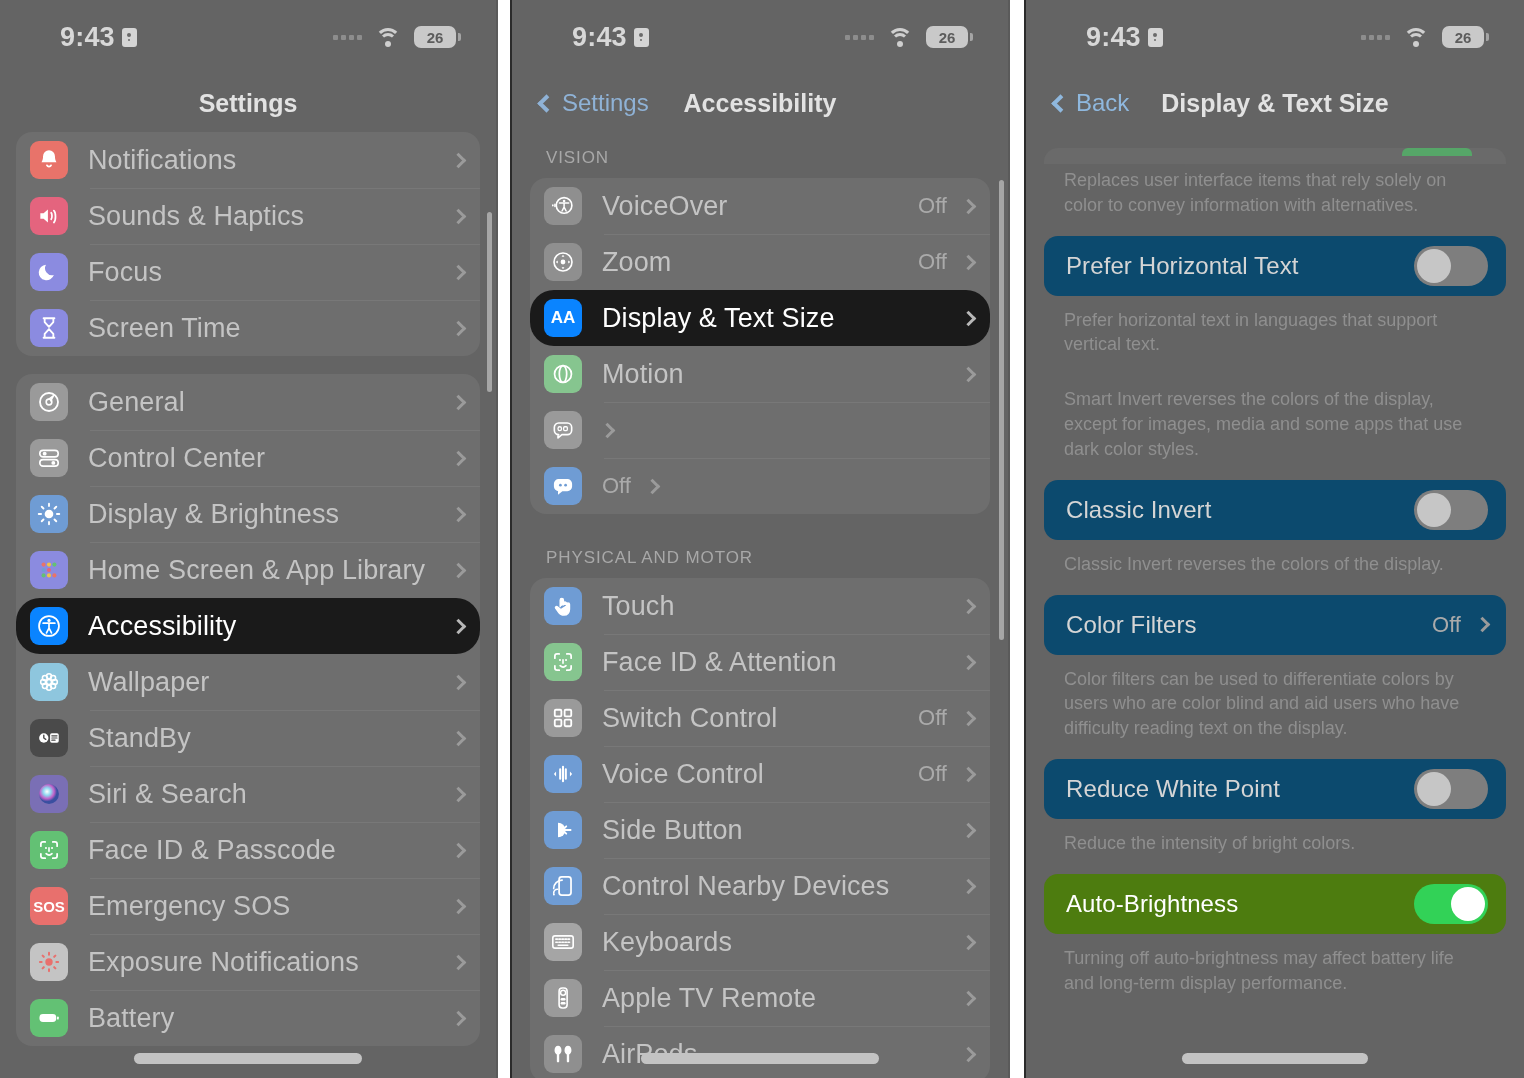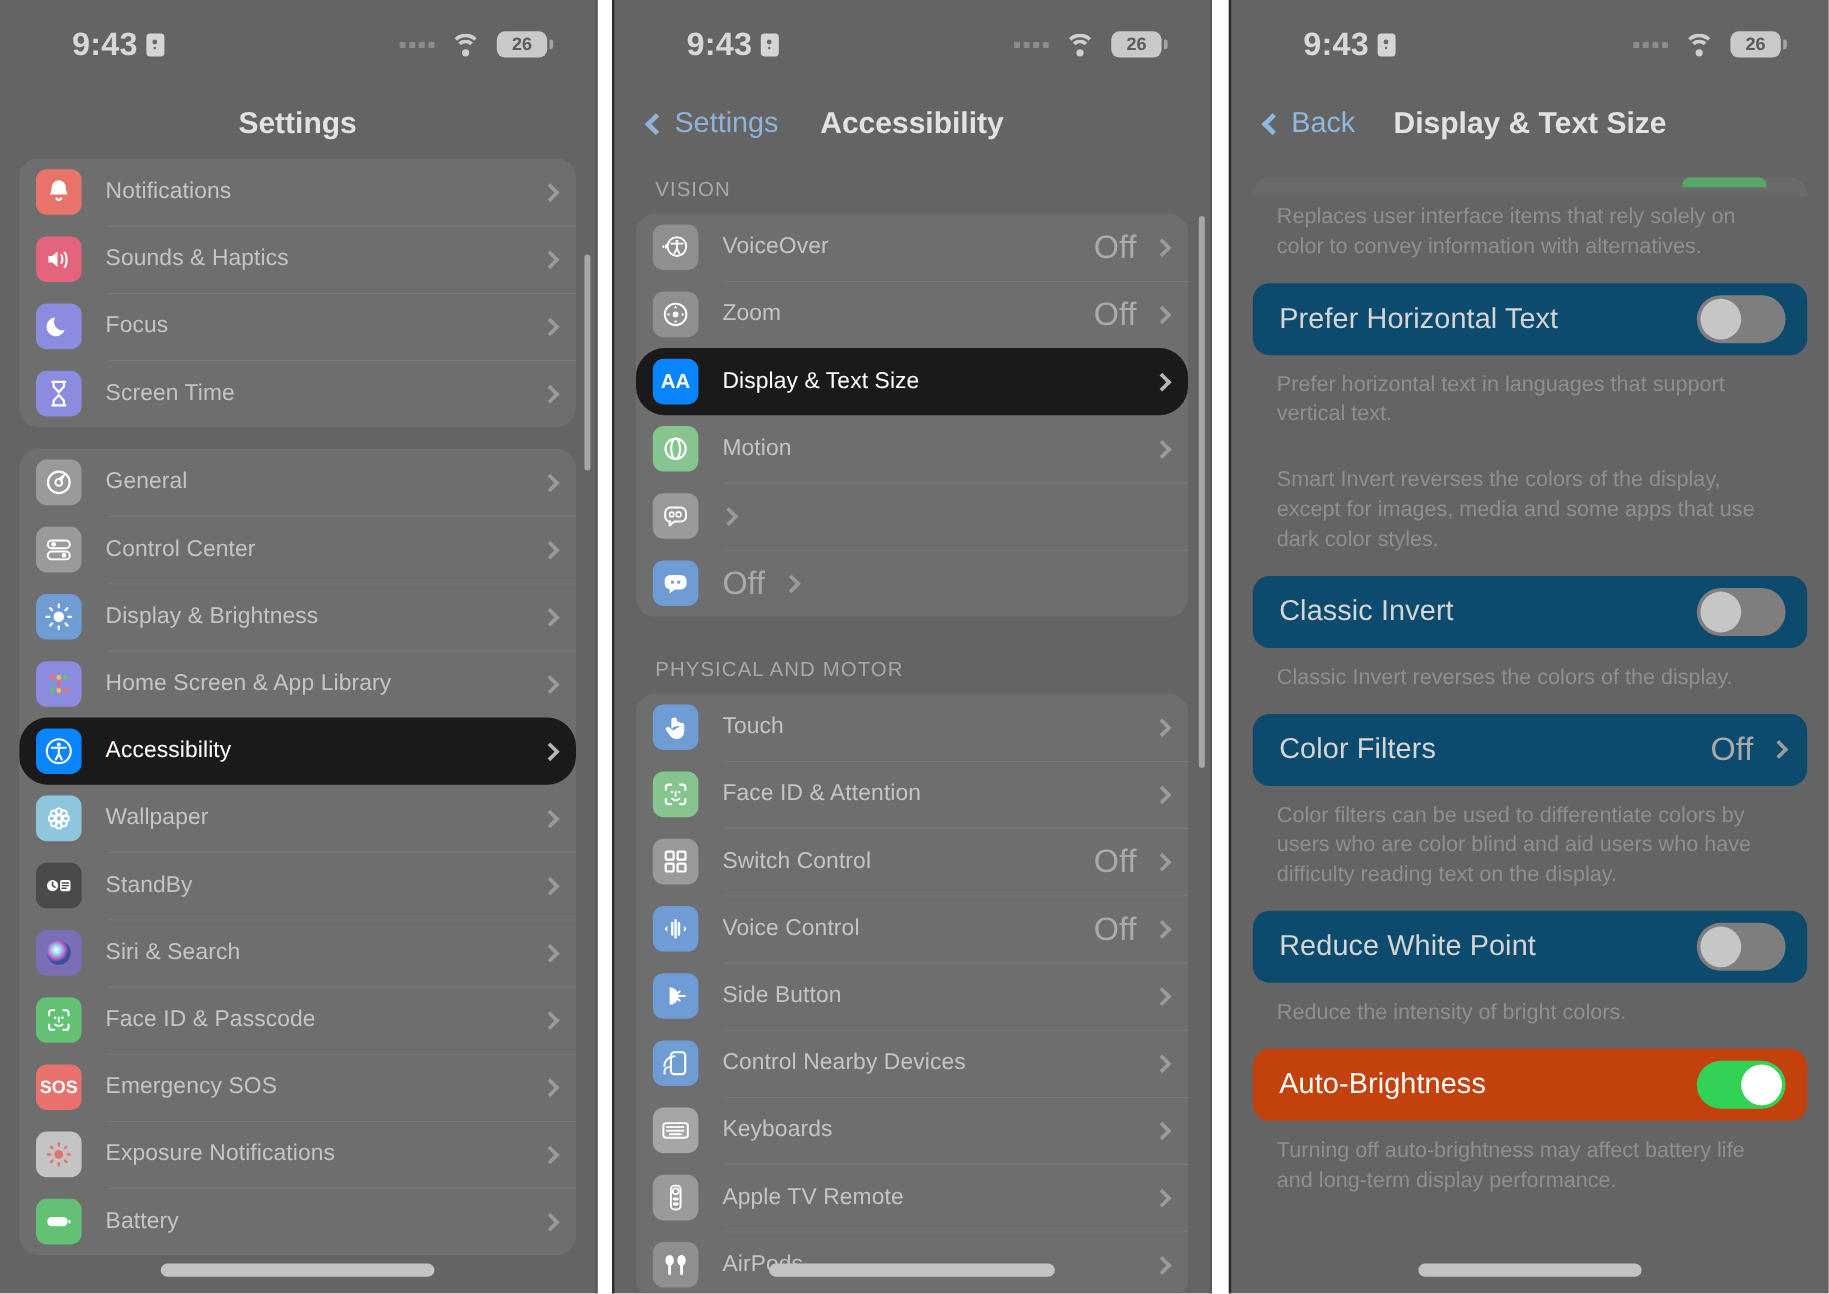--- a/index.html
+++ b/index.html
@@ -209,29 +209,29 @@
     font-size: 17px;
     font-weight: bold;
     color: #ffffff;
     overflow: hidden;
     position: relative;
   }
   .icon svg { display: block; }
 
   .label {
     flex: 1;
-    font-size: 19px;
+    font-size: 27px;
     color: #c4c4c4;
     letter-spacing: 0.1px;
     white-space: nowrap;
   }
   .row.sel .label { color: #ffffff; }
 
   .value {
-    font-size: 27px;
+    font-size: 22px;
     color: #aaaaaa;
     margin-right: 16px;
   }
   .chev {
     width: 11px; height: 11px;
     border-top: 3px solid #9b9b9b;
     border-right: 3px solid #9b9b9b;
     transform: rotate(45deg);
     flex: 0 0 auto;
   }
@@ -265,21 +265,21 @@
   
   .srow {
     display: flex;
     align-items: center;
     justify-content: space-between;
     height: 60px;
     padding: 0 18px 0 22px;
     background: #0c4a6e;
     border-radius: 14px;
   }
-  .srow.sel { background: #c2410c; }
+  .srow.sel { background: #4d7c0f; }
   .srow .label { font-size: 24px; color: #d5d5d5; }
   .srow.sel .label { color: #ffffff; }
   .srow .right {
     display: flex;
     align-items: center;
     gap: 16px;
   }
 
   .footnote {
     font-size: 18px;

